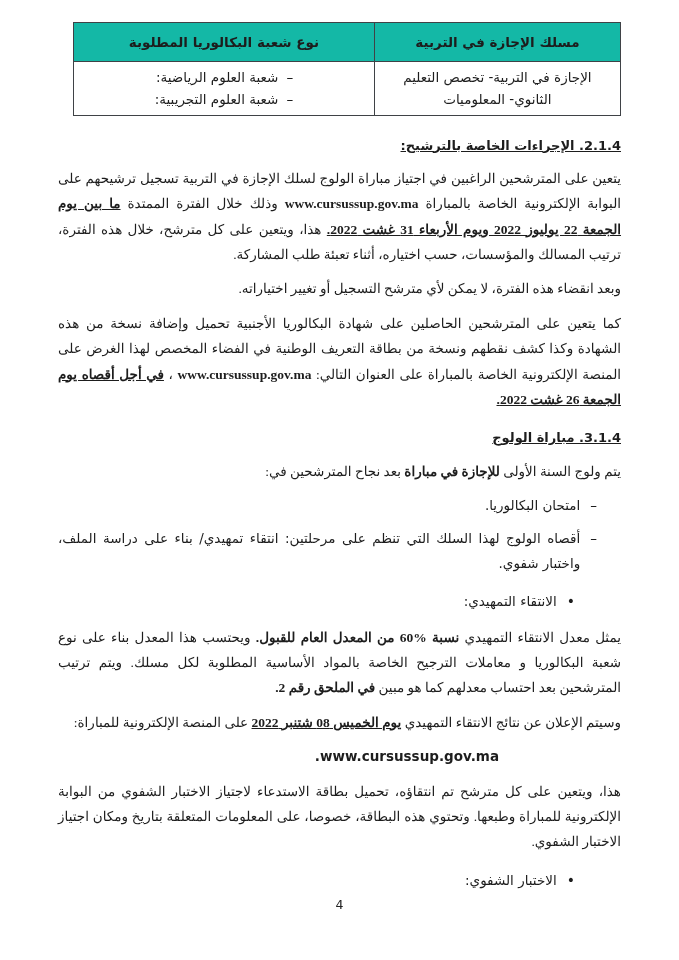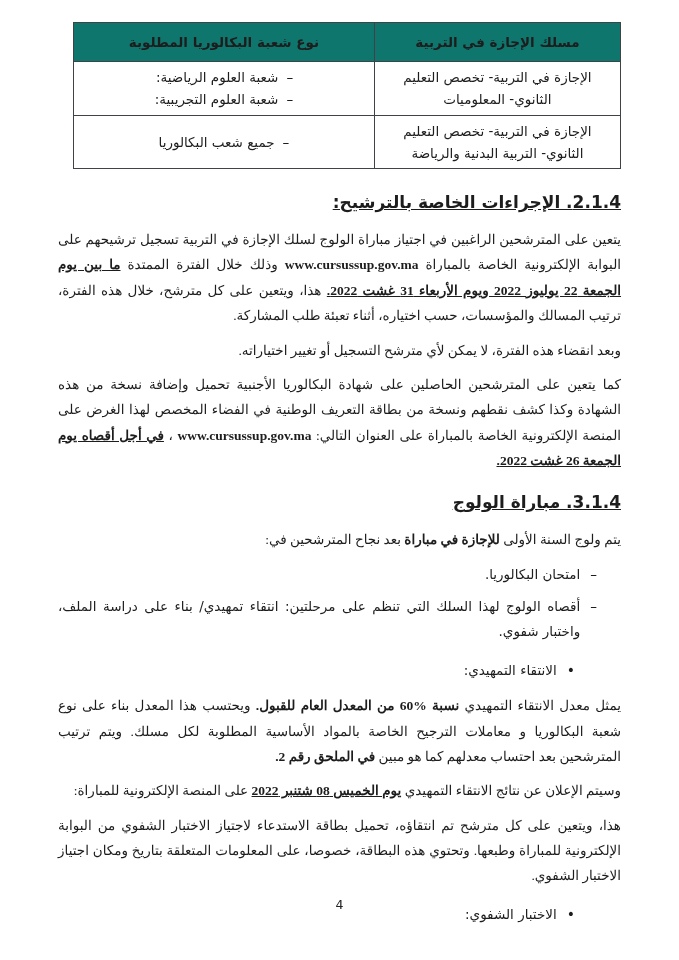--- a/index.html
+++ b/index.html
@@ -24,32 +24,32 @@
     font-size:13.5px;
   }
   .tbl th, .tbl td {
     border:1.5px solid #3f4246;
     padding:4px 8px;
     text-align:center;
     vertical-align:middle;
     line-height:1.65;
   }
   .tbl th {
-    background:#0f766e;
+    background:#14b8a6;
     font-weight:bold;
     height:30px;
   }
   col.c-track { width:45%; }
   col.c-bac   { width:55%; }
   .optwrap { display:inline-block; text-align:right; }
   .opt { display:flex; gap:8px; align-items:baseline; }
   .opt .dash { flex:none; }
   
   .sec-heading {
-    font-size:17px;
+    font-size:13px;
     font-weight:bold;
     text-decoration:underline;
     margin:0 0 8px 0;
   }
   .sec-heading.mt { margin-top:14px; }
   .para { margin:0 0 9px 0;font-family:Liberation Serif, serif; }
   .j { text-align:justify; text-justify:inter-word; }
   .b { font-weight:bold; }
   .u { text-decoration:underline; }
   .dash-list { margin:2px 0 4px 0; }
@@ -106,31 +106,20 @@
               <span class="dash">–</span>
               <span>شعبة العلوم الرياضية:</span>
             </span>
             <span class="opt">
               <span class="dash">–</span>
               <span>شعبة العلوم التجريبية:</span>
             </span>
           </span>
         </td>
       </tr>
-      <tr>
-        <td>الإجازة في التربية- تخصص التعليم الثانوي- التربية البدنية والرياضة</td>
-        <td>
-          <span class="optwrap">
-            <span class="opt">
-              <span class="dash">–</span>
-              <span>جميع شعب البكالوريا</span>
-            </span>
-          </span>
-        </td>
-      </tr>
     </tbody>
   </table>
 
   <h2 class="sec-heading">2.1.4. الإجراءات الخاصة بالترشيح:</h2>
   <p class="para j"><span>يتعين على المترشحين الراغبين في اجتياز مباراة الولوج لسلك الإجازة في التربية تسجيل ترشيحهم على البوابة الإلكترونية الخاصة بالمباراة </span><span class="b">www.cursussup.gov.ma</span><span> وذلك خلال الفترة الممتدة </span><span class="b u">ما بين يوم الجمعة 22 يوليوز 2022 ويوم الأربعاء 31 غشت 2022.</span><span> هذا، ويتعين على كل مترشح، خلال هذه الفترة، ترتيب المسالك والمؤسسات، حسب اختياره، أثناء تعبئة طلب المشاركة.</span></p>
   <p class="para">وبعد انقضاء هذه الفترة، لا يمكن لأي مترشح التسجيل أو تغيير اختياراته.</p>
   <p class="para j"><span>كما يتعين على المترشحين الحاصلين على شهادة البكالوريا الأجنبية تحميل وإضافة نسخة من هذه الشهادة وكذا كشف نقطهم ونسخة من بطاقة التعريف الوطنية في الفضاء المخصص لهذا الغرض على المنصة الإلكترونية الخاصة بالمباراة على العنوان التالي: </span><span class="b">www.cursussup.gov.ma</span><span> ، </span><span class="b u">في أجل أقصاه يوم الجمعة 26 غشت 2022.</span></p>
 
   <h2 class="sec-heading mt">3.1.4. مباراة الولوج</h2>
   <p class="para"><span>يتم ولوج السنة الأولى </span><span class="b">للإجازة في مباراة</span><span> بعد نجاح المترشحين في:</span></p>
@@ -144,20 +133,21 @@
       <span class="dash">–</span>
       <span>أقصاه الولوج لهذا السلك التي تنظم على مرحلتين: انتقاء تمهيدي/ بناء على دراسة الملف، واختبار شفوي.</span>
     </div>
   </div>
 
   <div class="bullet-row">
     <span class="bullet">•</span><span>الانتقاء التمهيدي:</span>
   </div>
   <p class="para j"><span>يمثل معدل الانتقاء التمهيدي </span><span class="b">نسبة %60 من المعدل العام للقبول.</span><span> ويحتسب هذا المعدل بناء على نوع شعبة البكالوريا و معاملات الترجيح الخاصة بالمواد الأساسية المطلوبة لكل مسلك. ويتم ترتيب المترشحين بعد احتساب معدلهم كما هو مبين </span><span class="b">في الملحق رقم 2.</span></p>
   <p class="para j"><span>وسيتم الإعلان عن نتائج الانتقاء التمهيدي </span><span class="b u">يوم الخميس 08 شتنبر 2022</span><span> على المنصة الإلكترونية للمباراة:</span></p>
+  <div class="url-line">www.cursussup.gov.ma.</div>
   <p class="para j">هذا، ويتعين على كل مترشح تم انتقاؤه، تحميل بطاقة الاستدعاء لاجتياز الاختبار الشفوي من البوابة الإلكترونية للمباراة وطبعها. وتحتوي هذه البطاقة، خصوصا، على المعلومات المتعلقة بتاريخ ومكان اجتياز الاختبار الشفوي.</p>
 
   <div class="bullet-row">
     <span class="bullet">•</span><span>الاختبار الشفوي:</span>
   </div>
 
   <div class="page-number">4</div>
 </div>
 
 </body></html>

